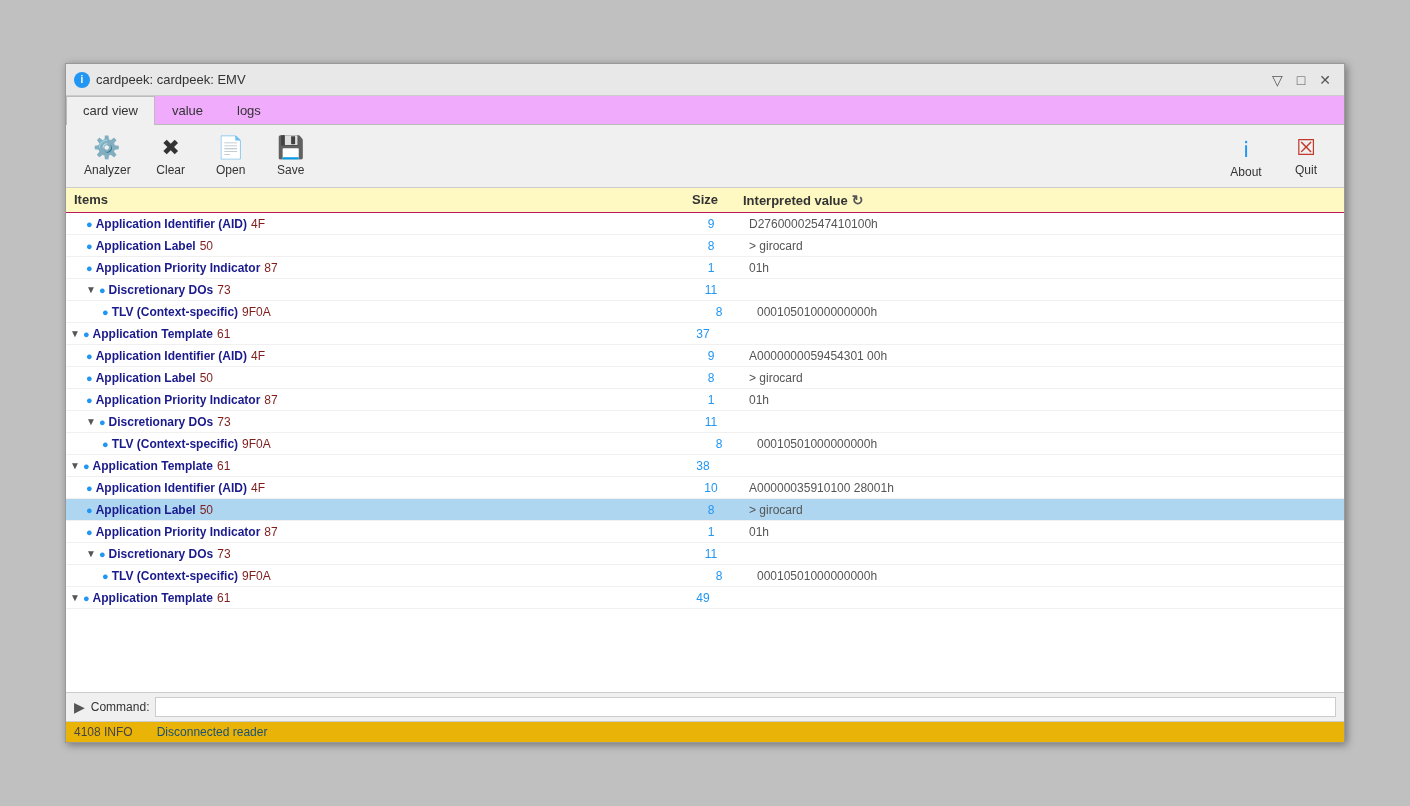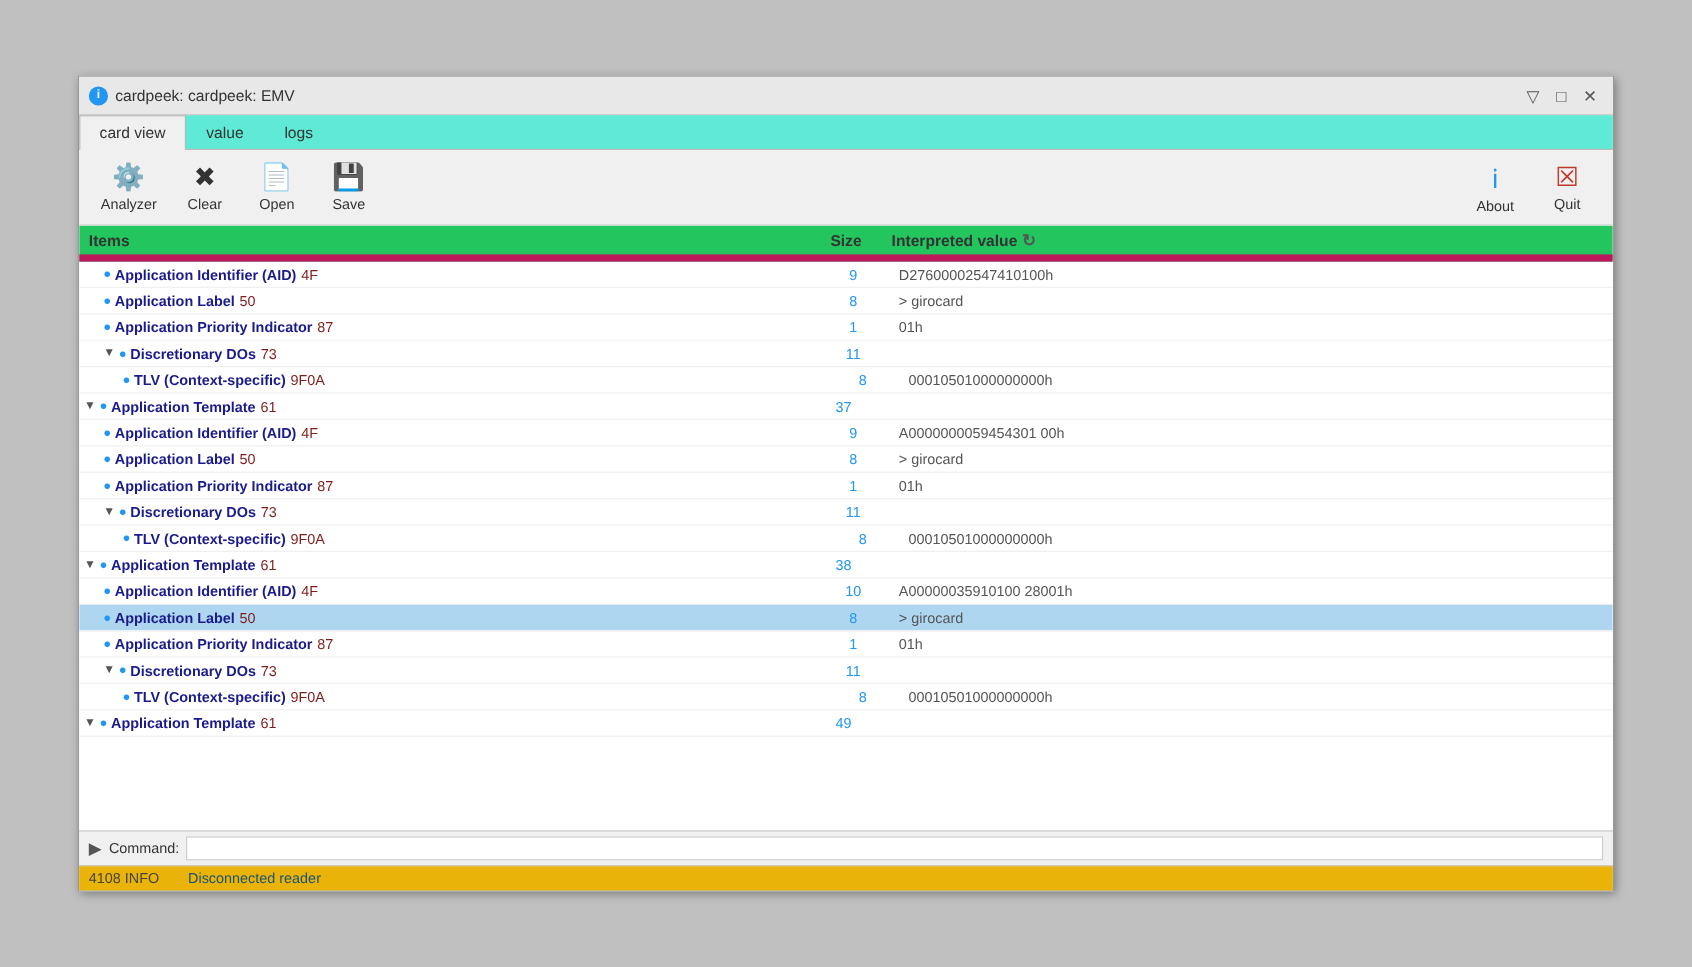--- a/index.html
+++ b/index.html
@@ -59,21 +59,21 @@
     .title-btn {
       background: none;
       border: none;
       cursor: pointer;
       font-size: 14px;
       color: #555;
       padding: 2px 5px;
     }
     .tab-bar {
       display: flex;
-      background: #5eead4;
+      background: #f0abfc;
       border-bottom: 1px solid #bbb;
     }
     .tab {
       padding: 6px 16px;
       font-size: 13px;
       cursor: pointer;
       border: 1px solid transparent;
       border-bottom: none;
       color: #333;
     }
@@ -116,27 +116,26 @@
     }
     .content-area {
       flex: 1;
       display: flex;
       flex-direction: column;
       overflow: hidden;
       background: white;
     }
     .table-header {
       display: flex;
-      background: #22c55e;
-      border-bottom: 6px solid #be185d;
+      background: #fef9c3;
+      border-bottom: 1px solid #be185d;
       padding: 4px 0;
       font-weight: bold;
       color: #333;
       font-size: 13px;
-      align-items: center;
     }
     .col-items {
       flex: 1;
       padding-left: 8px;
     }
     .col-size {
       width: 60px;
       text-align: center;
     }
     .col-value {

